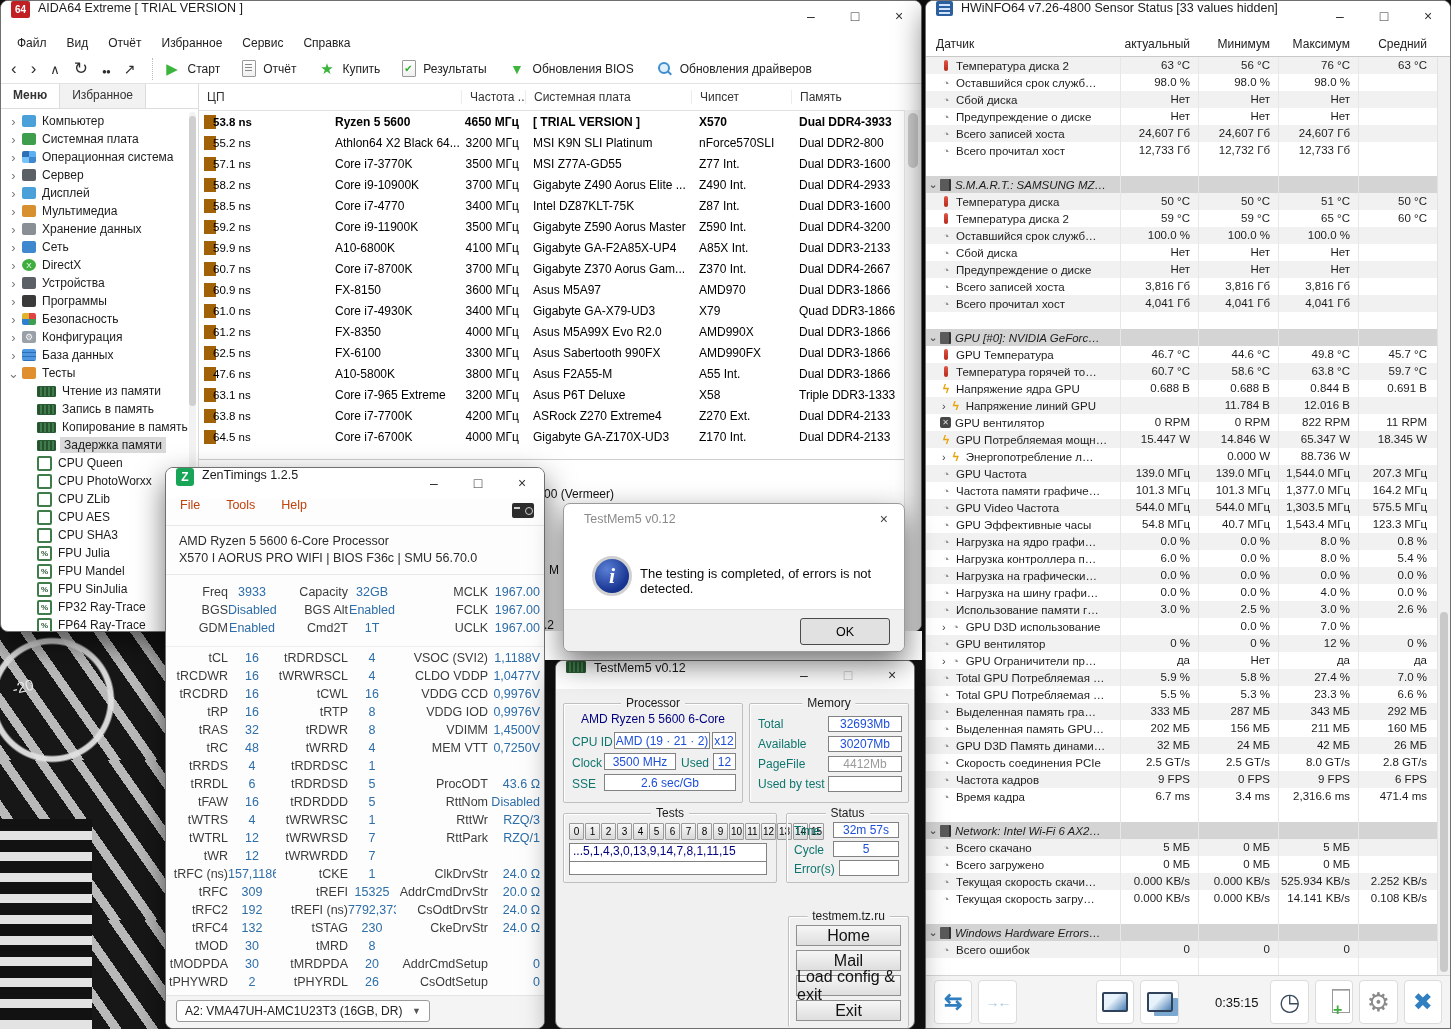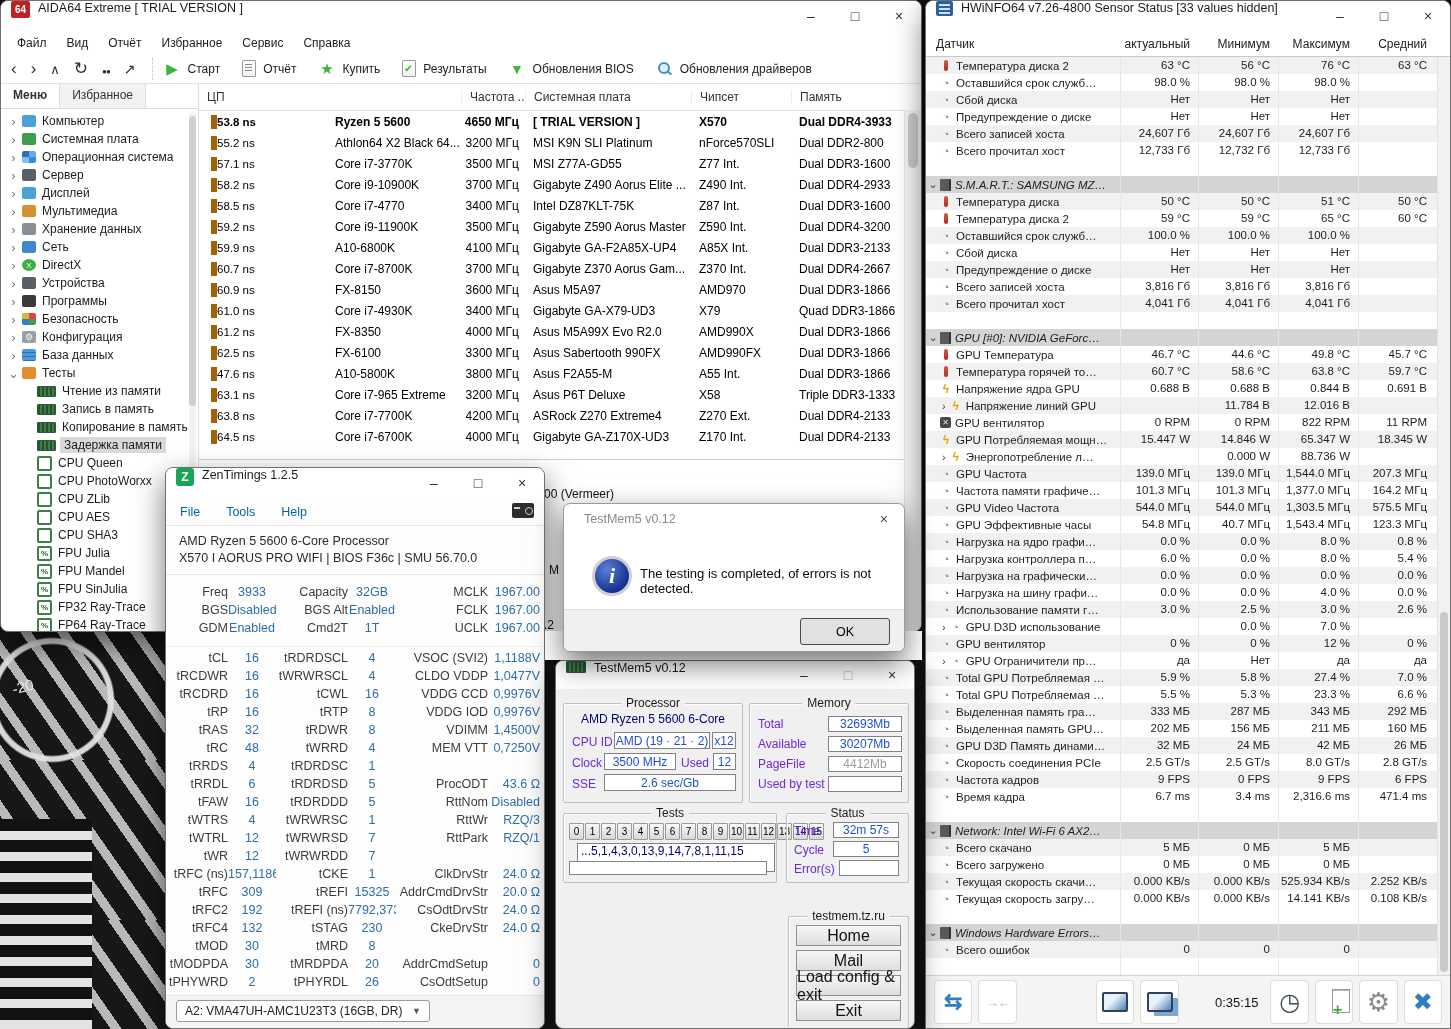--- a/index.html
+++ b/index.html
@@ -85,21 +85,21 @@
 
   #amain{flex:1;display:flex;flex-direction:column;position:relative;min-width:0}
   .ahead{height:26px;display:grid;grid-template-columns:262px 64px 166px 100px 116px;align-items:center;
       font-size:12px;color:#333;border-bottom:1px solid #e0e0e0}
   .ahead span{padding-left:8px;border-left:1px solid #ececec;overflow:hidden;white-space:nowrap}
   .ahead span:first-child{border-left:none}
   .arows{flex:0 0 auto}
   .arow{height:21px;display:grid;grid-template-columns:136px 126px 64px 166px 100px 116px;align-items:center;
       font-size:12px;color:#000;cursor:default}
   .arow>span{overflow:hidden;white-space:nowrap}
-  .nsbox{position:relative;width:127px;height:17px;margin-left:12px;border:3px solid #a16207;background:#a16207;box-sizing:border-box}
+  .nsbox{position:relative;width:127px;height:17px;margin-left:5px;border:6px solid #a16207;background:#a16207;box-sizing:border-box}
   .nsfill{position:absolute;left:0;top:0;bottom:0;background:#c6def2}
   .arow.hl .nsfill{background:#f0dfa2}
   .nstxt{position:absolute;left:3px;top:1px;font-size:11.5px}
   .arow.hl{font-weight:bold}
   .afreq{text-align:right;padding-right:6px}
   .tdiv{margin-top:12px;border-top:1px solid #cfcfcf}
   .frag{position:absolute;font-size:12px;color:#111;white-space:nowrap}
   .avsb{position:absolute;right:0;top:26px;bottom:0;width:16px;background:#f4f4f4;border-left:1px solid #e4e4e4}
   .avsb .th{position:absolute;left:3px;top:3px;width:10px;height:55px;background:#c9c9c9;border-radius:5px}
 
@@ -148,21 +148,21 @@
   .h-gear::before{content:"⚙";color:#8a8a8a;font-size:26px}
   .h-closex::before{content:"✖";color:#2f7fc1;font-size:24px}
   .htime{font-size:13px;color:#111;margin:0 6px}
   .hwsb{position:absolute;right:0;top:0;bottom:0;width:12px;background:#f1f1f1;border-left:1px solid #e2e2e2}
   .hwsb .th{position:absolute;left:2px;top:555px;width:8px;height:360px;background:#c9c9c9;border-radius:4px}
 
   
   #zt{left:165px;top:467px;width:380px;height:562px;background:#fdfdfd}
   #zt .zic{width:18px;height:18px;background:#18a558;border-radius:3px;color:#fff;font-weight:bold;font-size:12px;
       display:flex;align-items:center;justify-content:center}
-  .ztmenu{height:27px;display:flex;align-items:center;font-size:12.5px;color:#0369a1;padding-left:14px;gap:26px;
+  .ztmenu{height:27px;display:flex;align-items:flex-start;font-size:12.5px;color:#c2410c;padding-left:14px;gap:26px;
       border-bottom:1px solid #e8e8e8;position:relative}
   .zcam{position:absolute;right:10px;top:5px;width:22px;height:15px;background:#2d2d2d;border-radius:2px;position:absolute}
   .zcam::before{content:"";position:absolute;left:13px;top:4px;width:6px;height:6px;border:1.5px solid #cfcfcf;border-radius:50%}
   .zcam::after{content:"";position:absolute;left:2px;top:4px;width:6px;height:2px;background:#cfcfcf}
   .zinfo{padding:7px 0 7px 13px;font-size:12.5px;color:#2b2b2b;border-bottom:1px solid #e8e8e8;line-height:17px}
   .zrow{display:grid;grid-template-columns:62px 48px 72px 48px 92px 56px;height:18px;align-items:center;font-size:12.5px}
   .zrow span{overflow:hidden;white-space:nowrap}
   .zrow span:nth-child(odd){text-align:right;color:#3c3c3c}
   .zrow span:nth-child(even){text-align:center;color:#2d6da8}
   .zrow span:nth-child(6){text-align:right;padding-right:4px}
@@ -175,21 +175,21 @@
   
   #tm5{left:555px;top:660px;width:360px;height:369px;background:#f0f0f0}
   #tm5 .tb{height:28px;background:#fff}
   .ramic{width:18px;height:10px;background:#3e7d4a;border:1px solid #2a5a35;border-radius:1px;
       background-image:repeating-linear-gradient(90deg,rgba(0,0,0,.35) 0 2px,rgba(0,0,0,0) 2px 4px)}
   .grp{position:absolute;border:1px solid #bfbfbf;border-radius:2px;box-shadow:inset 1px 1px 0 #fff}
   .leg{position:absolute;top:-8px;left:50%;transform:translateX(-50%);background:#f0f0f0;padding:0 5px;
       font-size:12px;color:#1a1a1a;white-space:nowrap}
   .fld{background:#fff;border:1px solid #828282;color:#1d4ed8;font-size:12px;text-align:center;
       box-sizing:border-box;overflow:hidden;white-space:nowrap}
-  .lbl32{font-size:12px;color:#6d28d9;white-space:nowrap}
+  .lbl32{font-size:12px;color:#0f766e;white-space:nowrap}
   .dim{color:#9b9b9b !important}
   .dim .fld,.fld.dimv{color:#9b9b9b}
   .b32{border:1px solid #8f8f8f;background:linear-gradient(#f6f6f6,#dedede);border-radius:0;
       font-size:16px;color:#111;display:flex;align-items:center;justify-content:center;cursor:default}
   .tbn{width:13px;height:15px;font-size:10px;border:1px solid #9a9a9a;border-radius:1px;
       background:linear-gradient(#f8f8f8,#d8d8d8);display:flex;align-items:center;justify-content:center;margin-right:1px}
   .seq{color:#00007f;text-align:left;padding-left:3px}
   .logbox{position:absolute;background:#fff;border:1px solid #828282;font-size:12px;color:#111;
       padding:3px 6px;line-height:15.5px}
 
@@ -1668,21 +1668,21 @@
         <span class="tbn">7</span>
         <span class="tbn">8</span>
         <span class="tbn">9</span>
         <span class="tbn">10</span>
         <span class="tbn">11</span>
         <span class="tbn">12</span>
         <span class="tbn">13</span>
         <span class="tbn">14</span>
         <span class="tbn">15</span>
       </div>
-    <span class="fld seq" style="position:absolute;left:13px;top:29px;width:198px;height:29px;line-height:14px">...5,1,4,3,0,13,9,14,7,8,1,11,15</span>
+    <span class="fld seq" style="position:absolute;left:5px;top:29px;width:198px;height:29px;line-height:14px">...5,1,4,3,0,13,9,14,7,8,1,11,15</span>
     <span class="fld" style="position:absolute;left:5px;top:47px;width:198px;height:14px"></span>
   </div>
 
   <div class="grp" style="left:230px;top:152px;width:121px;height:68px">
     <span class="leg">Status</span>
     <span class="lbl32" style="position:absolute;left:7px;top:10px">Time</span>
     <span class="fld" style="position:absolute;left:46px;top:8px;width:66px;height:16px;line-height:15px">32m 57s</span>
     <span class="lbl32" style="position:absolute;left:7px;top:29px">Cycle</span>
     <span class="fld" style="position:absolute;left:46px;top:27px;width:66px;height:16px;line-height:15px">5</span>
     <span class="lbl32" style="position:absolute;left:7px;top:48px">Error(s)</span>

